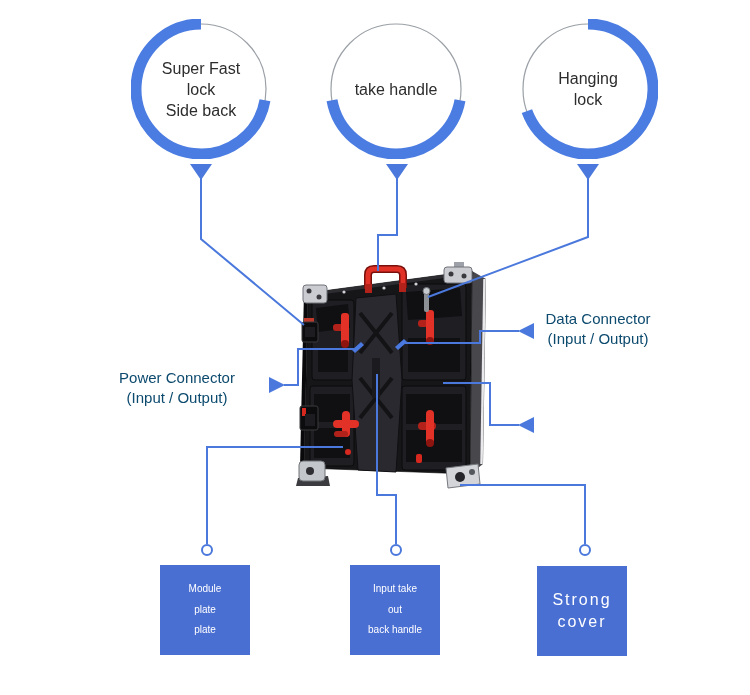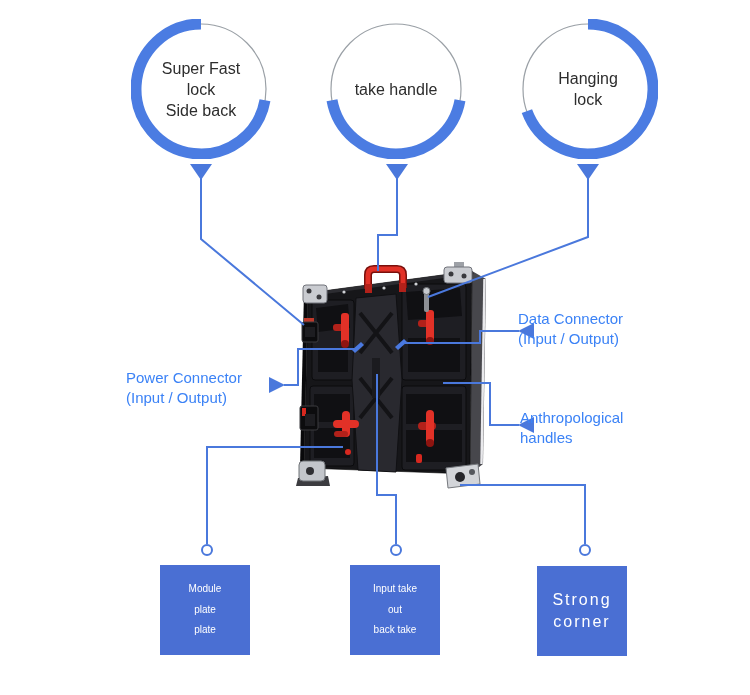--- a/index.html
+++ b/index.html
@@ -18,22 +18,22 @@
     display:flex; flex-direction:column; align-items:center; justify-content:center;
     text-align:center; font-size:16px; line-height:21px; color:#2d2d2d;
   }
   .circle-label span { display:block; white-space:nowrap; }
 
   
   .overlay { position:absolute; left:0; top:0; }
 
   
   .callout-label {
-    position:absolute; font-size:15px; line-height:20px;
-    color:#3b82f6;
+    position:absolute; text-align:center; font-size:15px; line-height:20px;
+    color:#0c4a6e;
   }
   .callout-label span { display:block; white-space:nowrap; }
 
   
   .feature-box {
     position:absolute; width:90px; height:90px; background:#4a6fd3;
     display:flex; flex-direction:column; align-items:center; justify-content:center;
     text-align:center; color:#ffffff; font-size:10px; line-height:20.5px;
   }
   .feature-box span { display:block; white-space:nowrap; }
@@ -213,40 +213,36 @@
       <span>Hanging</span>
       <span>lock</span>
     </div>
   </div>
 
   <div class="callout-label" style="left:498px; top:297px; width:160px;">
     <span>Data Connector</span>
     <span>(Input / Output)</span>
   </div>
 
-  <div class="callout-label" style="left:106px; top:356px; width:156px;">
+  <div class="callout-label" style="left:79px; top:356px; width:156px;">
     <span>Power Connector</span>
     <span>(Input / Output)</span>
   </div>
 
-  <div class="callout-label" style="left:500px; top:396px; width:158px;">
-    <span>Anthropological</span>
-    <span>handles</span>
-  </div>
 
   <div class="feature-box" style="left:140px; top:553px;">
     <span>Module</span>
     <span>plate</span>
     <span>plate</span>
   </div>
 
   <div class="feature-box" style="left:330px; top:553px;">
     <span>Input take</span>
     <span>out</span>
-    <span>back take</span>
+    <span>back handle</span>
   </div>
 
   <div class="feature-box spaced" style="left:517px; top:554px;">
     <span>Strong</span>
-    <span>corner</span>
+    <span>cover</span>
   </div>
 
 </div>
 
 </body></html>

